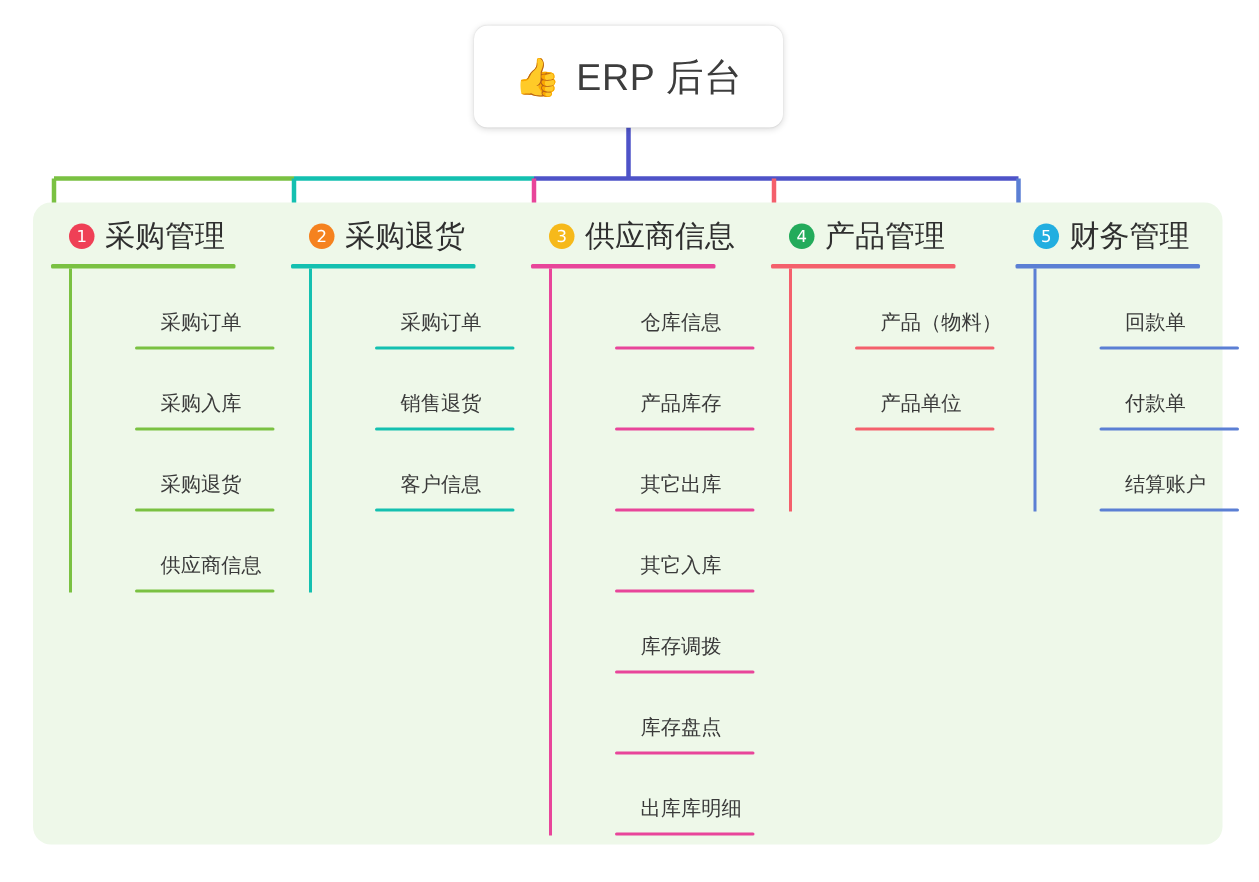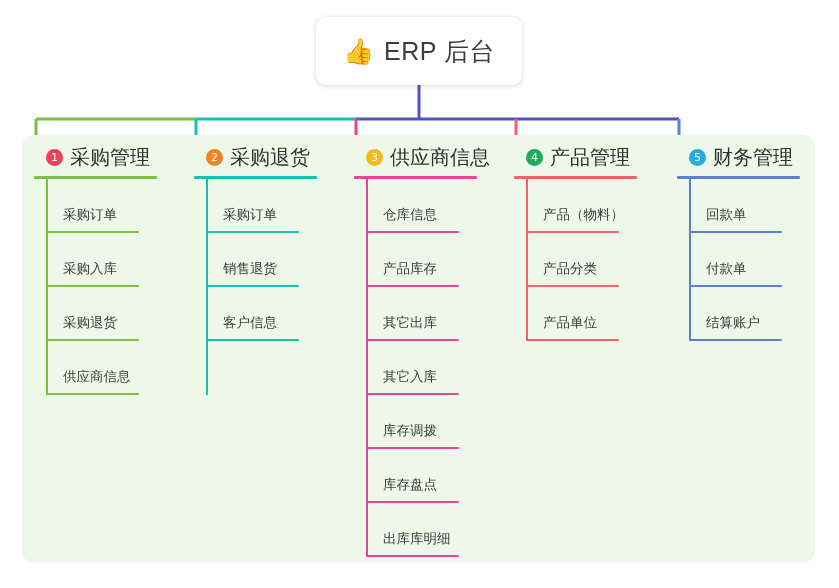--- a/index.html
+++ b/index.html
@@ -130,20 +130,21 @@
     left: 12px;
     top: 44px;
     width: 2px;
   }
 
   .items {
     position: absolute;
     left: 12px;
     top: 44px;
     width: 148px;
+    padding-left: 44px;
   }
   .item {
     position: relative;
     height: 54px;
     box-sizing: border-box;
   }
   .item-label {
     position: absolute;
     left: 17px;
     bottom: 9px;
@@ -277,24 +278,20 @@
           <span class="col-title">产品管理</span>
         </div>
         <div class="col-rule" style="background: rgb(244, 96, 108);"></div>
         <div class="col-spine" style="background: rgb(244, 96, 108); height: 162px;"></div>
         <div class="items">
           <div class="item">
             <span class="item-label">产品（物料）</span>
             <div class="item-rule" style="background: rgb(244, 96, 108);"></div>
           </div>
           <div class="item">
-            <span class="item-label">产品分类</span>
-            <div class="item-rule" style="background: rgb(244, 96, 108);"></div>
-          </div>
-          <div class="item">
             <span class="item-label">产品单位</span>
             <div class="item-rule" style="background: rgb(244, 96, 108);"></div>
           </div>
         </div>
       </div>
       <div class="column col-4">
         <div class="col-header">
           <span class="badge" style="background: rgb(34, 174, 224);">5</span>
           <span class="col-title">财务管理</span>
         </div>

